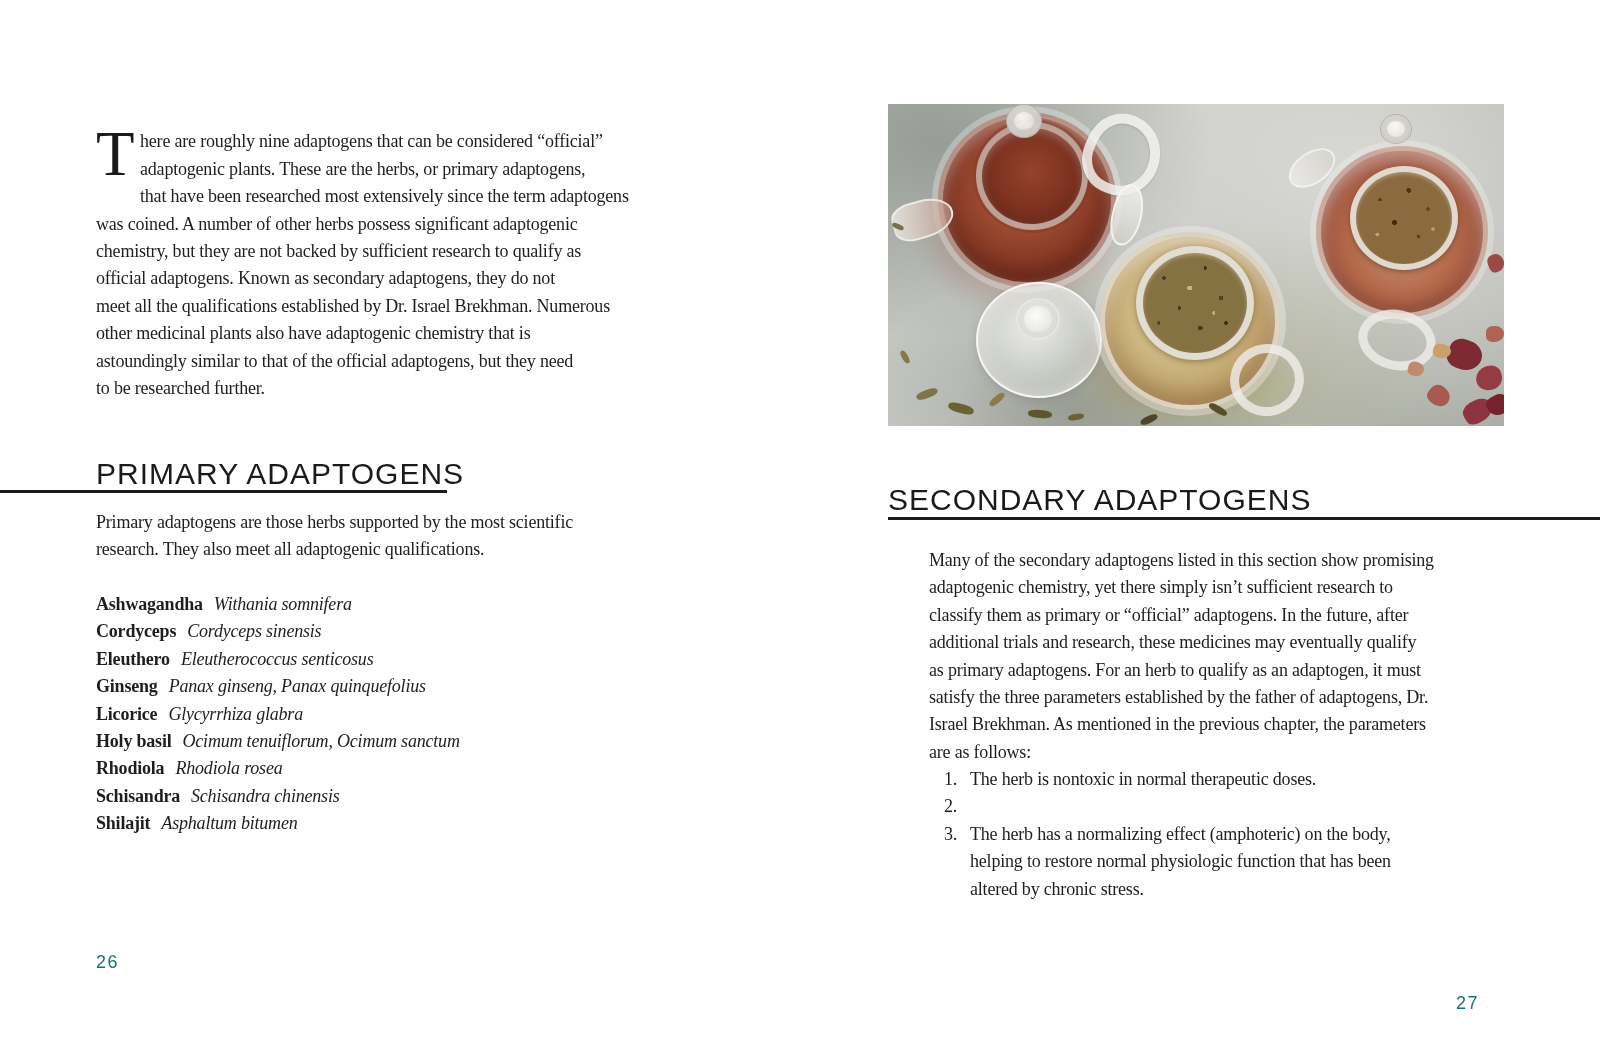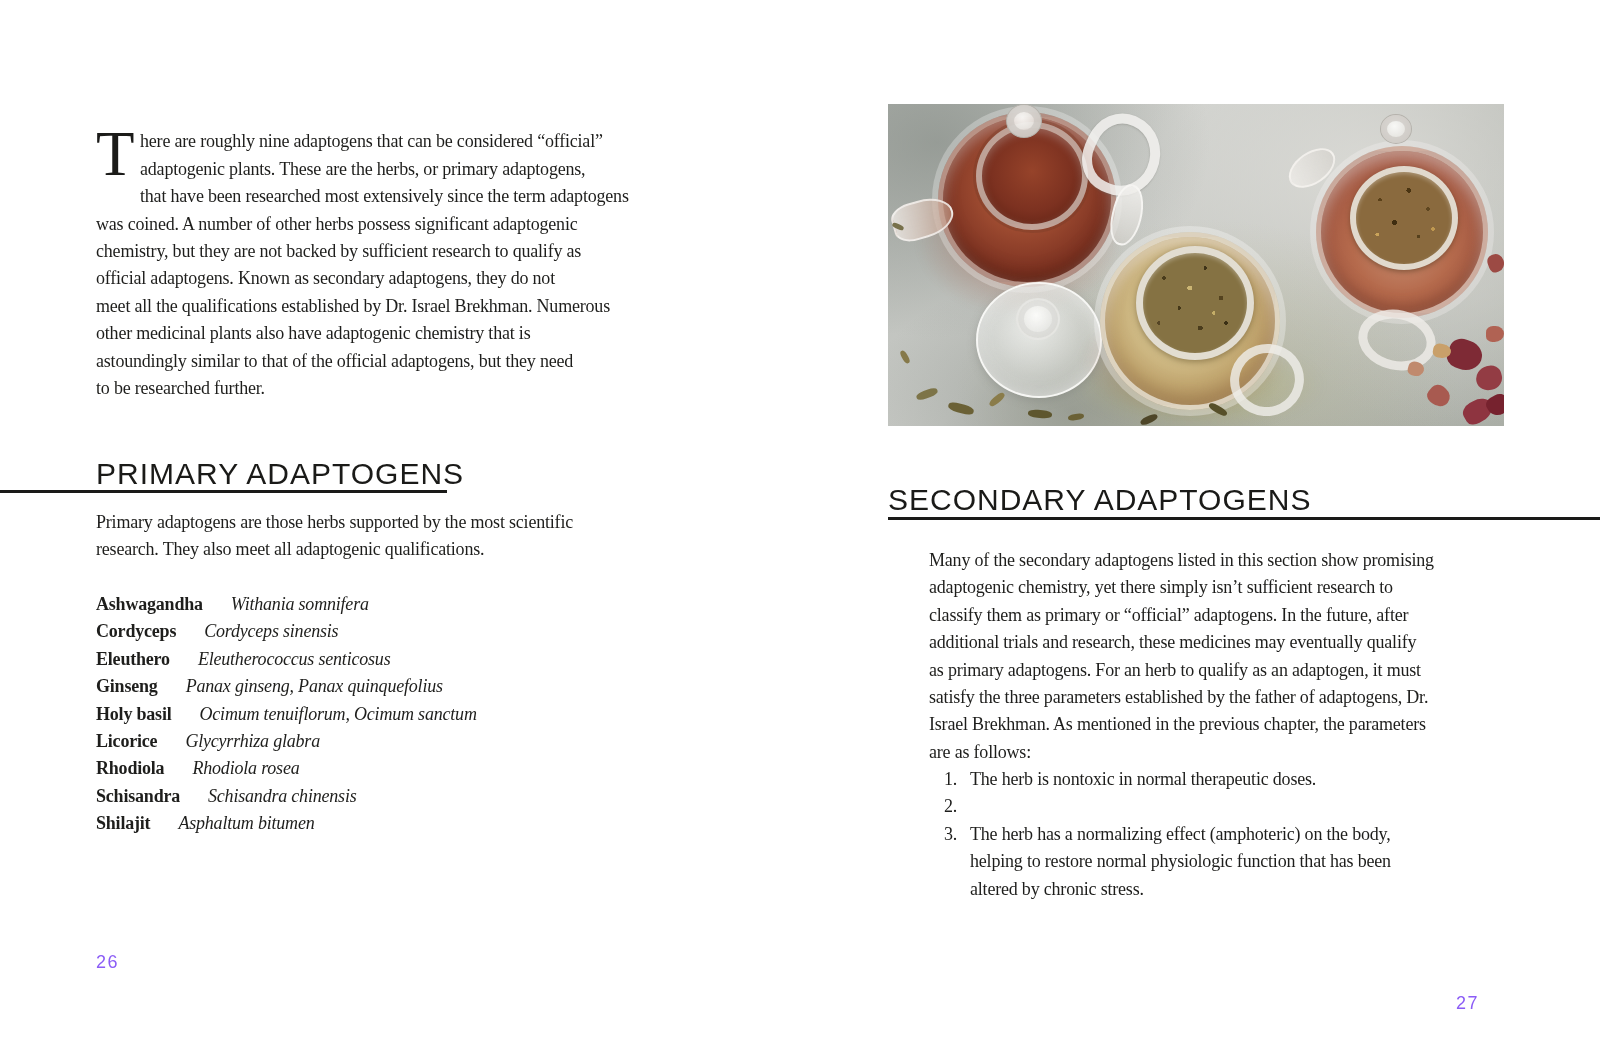--- a/index.html
+++ b/index.html
@@ -22,25 +22,25 @@
     font-size:30px;font-weight:400;letter-spacing:1px;color:#1a1a18;
     white-space:nowrap;
   }
   .heading-primary{left:96px;top:457px;}
   .rule{position:absolute;height:3px;background:#1a1a18;}
   .rule-primary{left:0;top:490px;width:447px;}
   .primary-intro{left:96px;top:509px;width:648px;}
   .herb-list{position:absolute;left:96px;top:591px;width:648px;
     font-size:18px;line-height:27.4px;letter-spacing:-0.2px;}
   .herb-row{white-space:nowrap;}
-  .herb-name{font-weight:bold;margin-right:28px;}
+  .herb-name{font-weight:bold;margin-right:11px;}
   .herb-latin{font-style:italic;}
   .pagenum{
     position:absolute;font-family:"Liberation Sans", sans-serif;
-    font-size:18px;letter-spacing:1.5px;color:#8b5cf6;
+    font-size:18px;letter-spacing:1.5px;color:#0f766e;
   }
   .pagenum-left{left:96px;top:952px;}
   .pagenum-right{left:1456px;top:952px;margin-top:41px;}
   
   .heading-secondary{left:888px;top:483px;}
   .rule-secondary{left:888px;top:517px;width:712px;}
   .secondary-para{left:920px;top:547px;width:660px;margin-left:9px;}
   .numbered-list{position:absolute;left:944px;top:766px;width:580px;
     font-size:18px;line-height:27.4px;letter-spacing:-0.2px;}
   .num-item{display:flex;align-items:flex-start;}
@@ -189,24 +189,24 @@
     <div class="herb-row">
       <span class="herb-name">Cordyceps</span><span class="herb-latin">Cordyceps sinensis</span>
     </div>
     <div class="herb-row">
       <span class="herb-name">Eleuthero</span><span class="herb-latin">Eleutherococcus senticosus</span>
     </div>
     <div class="herb-row">
       <span class="herb-name">Ginseng</span><span class="herb-latin">Panax ginseng, Panax quinquefolius</span>
     </div>
     <div class="herb-row">
+      <span class="herb-name">Licorice</span><span class="herb-latin">Glycyrrhiza glabra</span>
+    </div>
+    <div class="herb-row">
       <span class="herb-name">Holy basil</span><span class="herb-latin">Ocimum tenuiflorum, Ocimum sanctum</span>
-    </div>
-    <div class="herb-row">
-      <span class="herb-name">Licorice</span><span class="herb-latin">Glycyrrhiza glabra</span>
     </div>
     <div class="herb-row">
       <span class="herb-name">Rhodiola</span><span class="herb-latin">Rhodiola rosea</span>
     </div>
     <div class="herb-row">
       <span class="herb-name">Schisandra</span><span class="herb-latin">Schisandra chinensis</span>
     </div>
     <div class="herb-row">
       <span class="herb-name">Shilajit</span><span class="herb-latin">Asphaltum bitumen</span>
     </div>

